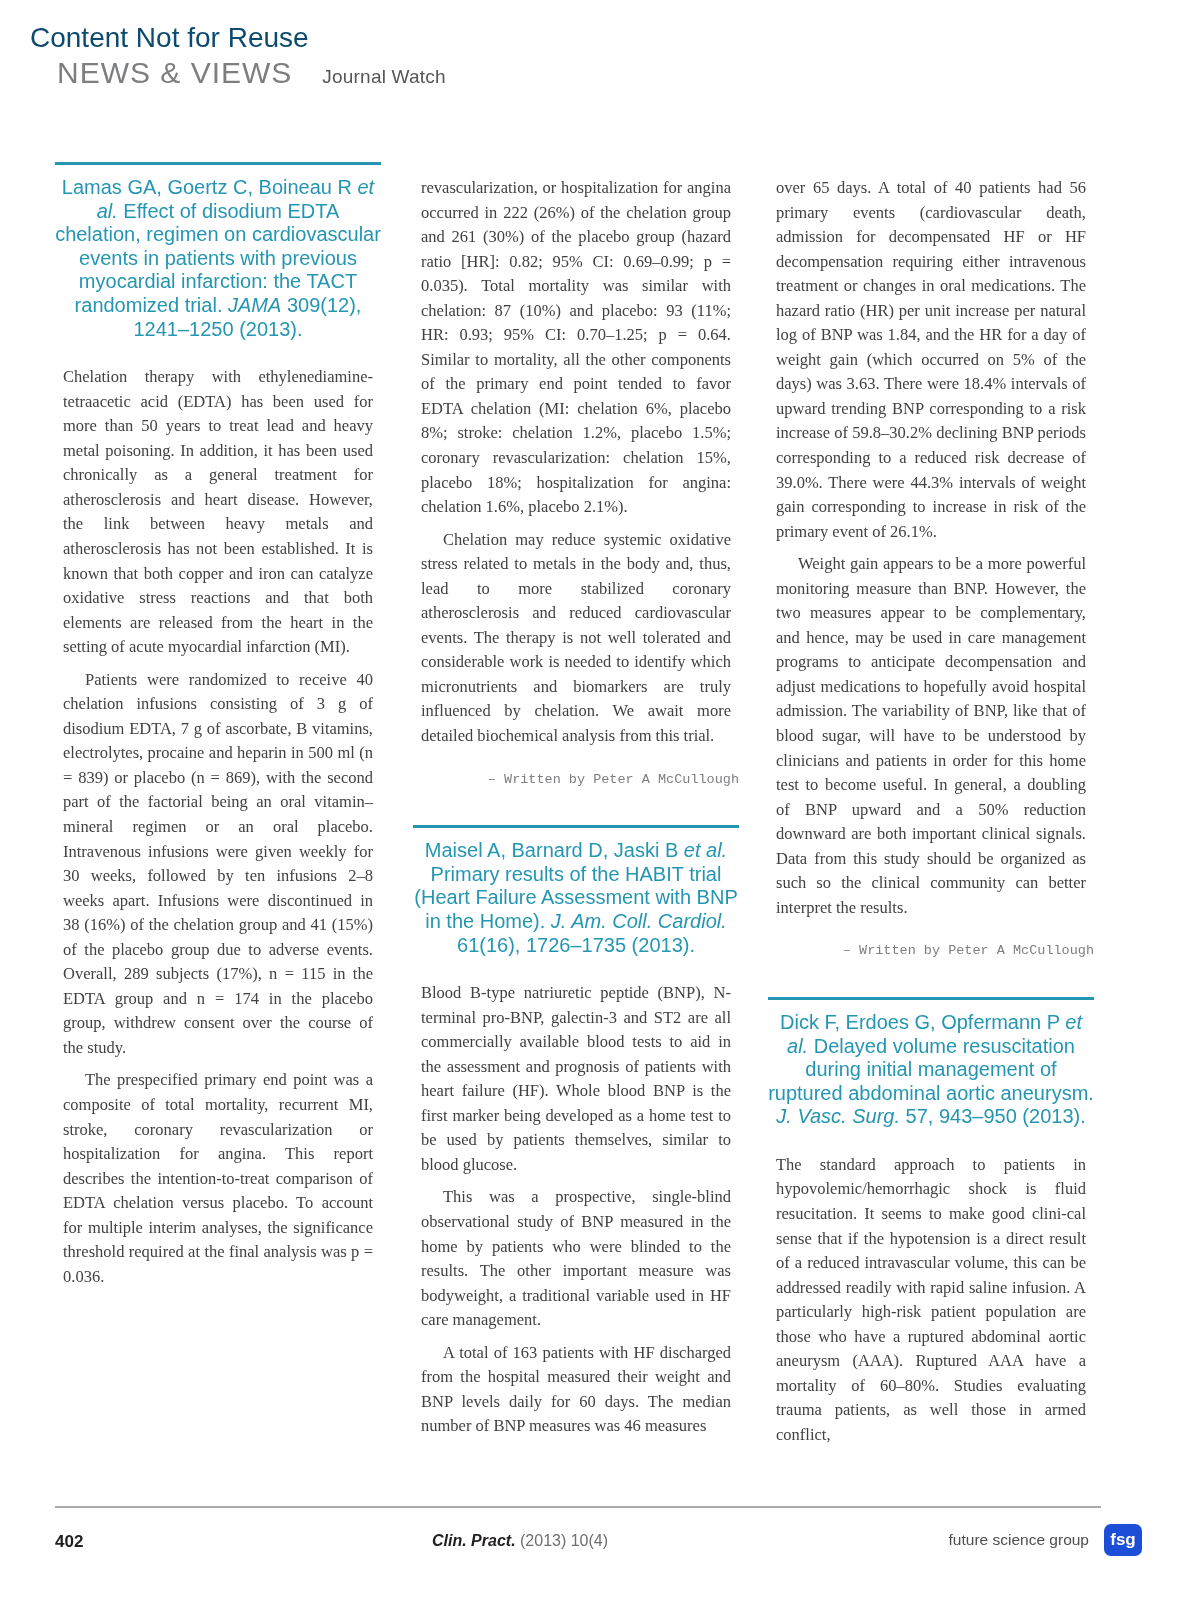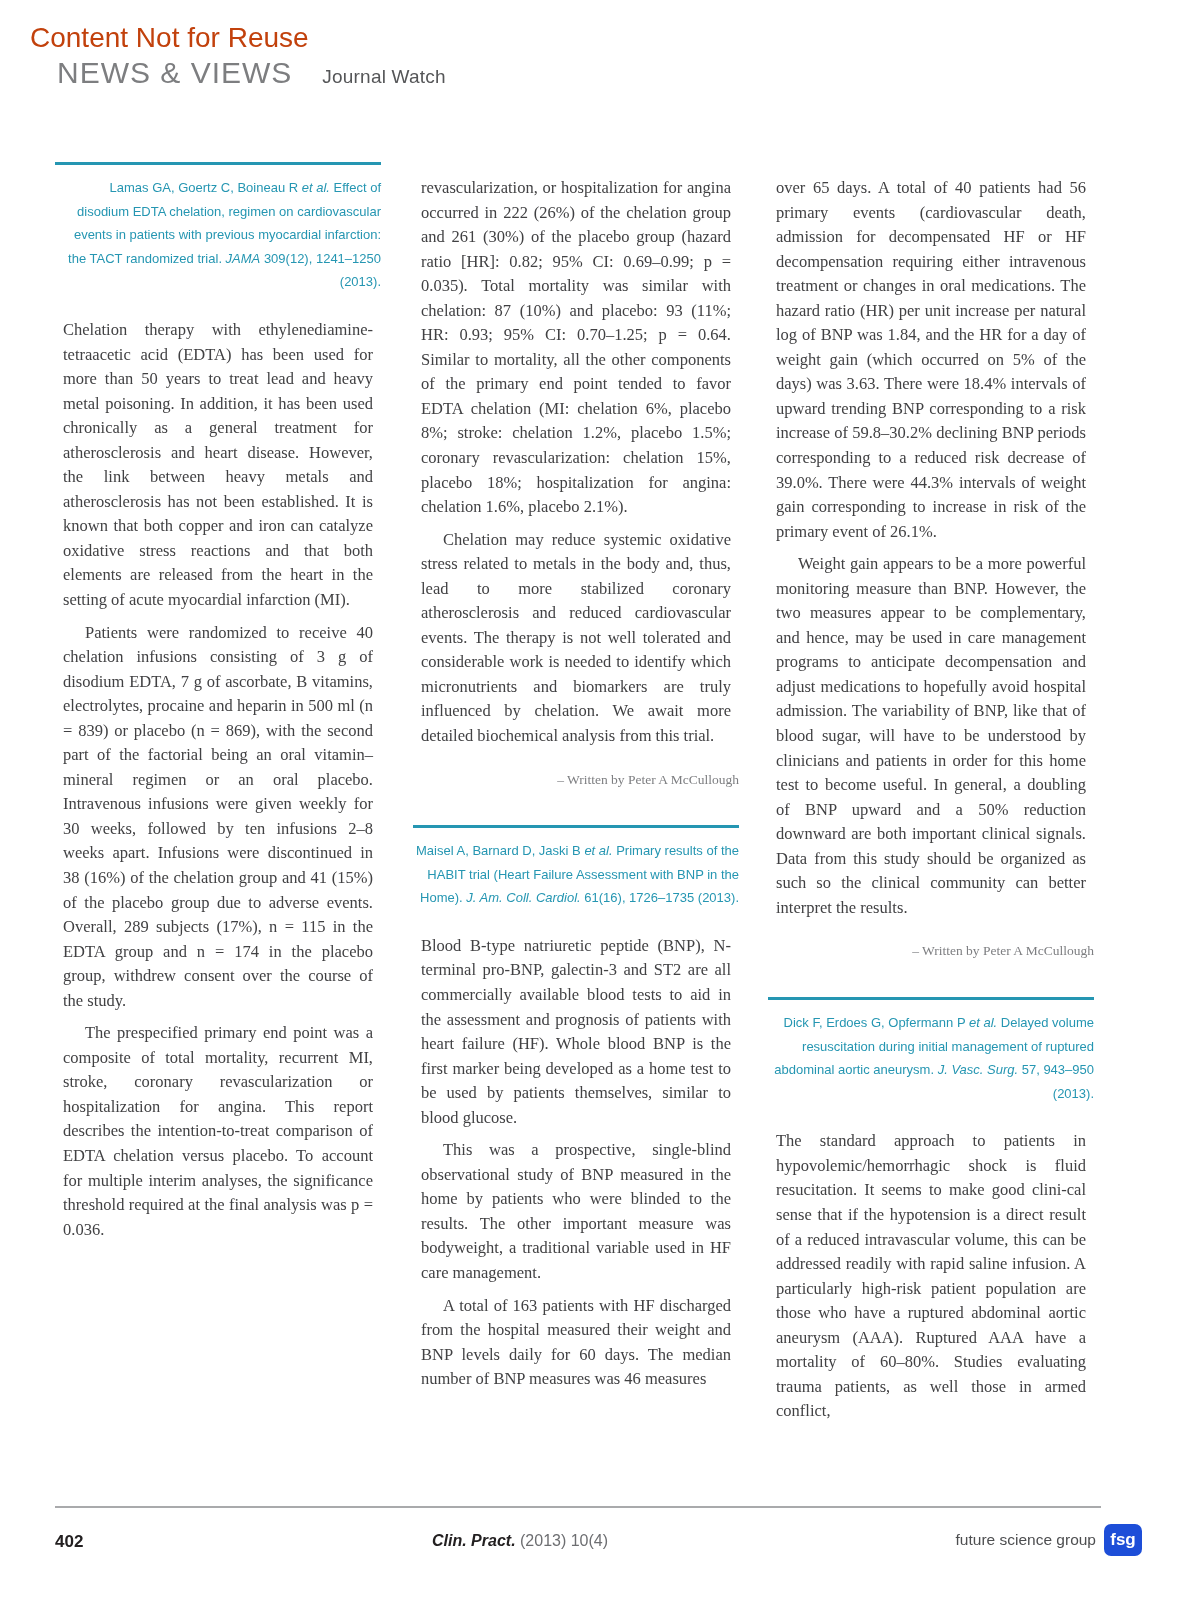--- a/index.html
+++ b/index.html
@@ -1,52 +1,52 @@
 <!DOCTYPE html>
 <html><head>
 <meta charset="utf-8">
 <style>
   html,body{margin:0;padding:0;background:#ffffff;}
   .page{position:relative;width:1200px;height:1615px;background:#ffffff;overflow:hidden;
         font-family:"Liberation Serif","DejaVu Serif",serif;}
 
   
   .watermark{position:absolute;left:30px;top:22px;font-family:"Liberation Sans",sans-serif;
-             font-size:28px;color:#c2410c;}
+             font-size:28px;color:#0c4a6e;}
   .section-row{position:absolute;left:57px;top:56px;font-family:"Liberation Sans",sans-serif;
                display:flex;align-items:baseline;}
   .section{font-size:30px;letter-spacing:1px;color:#7d7e80;}
   .subsection{font-size:19px;font-weight:normal;color:#555658;margin-left:30px;letter-spacing:0.2px;}
 
   
   .col{position:absolute;width:326px;font-size:16.5px;line-height:24.55px;color:#414143;
        text-align:justify;}
   .col1{left:55px;top:162px;}
   .col2{left:413px;top:168px;}
   .col3{left:768px;top:168px;}
 
   .cite-rule{height:3px;background:#2596b2;border:none;margin:0 0 11px 0;}
-  .cite{font-family:"Liberation Sans",sans-serif;font-size:13px;line-height:23.6px;
-        color:#2596b2;text-align:right;margin:6px 0 24px 0;}
+  .cite{font-family:"Liberation Sans",sans-serif;font-size:20px;line-height:23.6px;
+        color:#2596b2;text-align:center;margin:6px 0 24px 0;}
   .it{font-style:italic;}
 
   .para{margin:8px;}
   .ind{text-indent:22px;}
-  .byline{font-family:Liberation Serif, serif;font-size:13.5px;color:#7d7e81;
+  .byline{font-family:Liberation Mono, monospace;font-size:13.5px;color:#7d7e81;
           text-align:right;margin:19px 0 0 0;}
   .mid-rule{margin-top:33px;}
 
   
   .footer-rule{position:absolute;left:55px;top:1506px;width:1046px;height:2px;background:#a9aaac;}
   .page-num{position:absolute;left:55px;top:1532px;font-family:"Liberation Sans",sans-serif;
             font-weight:bold;font-size:17px;color:#232021;}
   .journal-ref{position:absolute;left:393px;top:1532px;font-family:"Liberation Sans",sans-serif;
                font-size:16px;color:#6d6e71;}
   .jr-bold{font-weight:bold;font-style:italic;color:#232021;margin-left:39px;}
-  .publisher{position:absolute;right:58px;top:1524px;display:flex;align-items:center;gap:8px;
+  .publisher{position:absolute;right:58px;top:1524px;display:flex;align-items:center;gap:15px;
              font-family:"Liberation Sans",sans-serif;font-size:15.5px;color:#4d4e50;}
   .fsg{display:inline-flex;align-items:center;justify-content:center;width:38px;height:32px;
        background:#1d4ed8;color:#ffffff;border-radius:7px;font-weight:bold;
        font-size:17px;font-family:"Liberation Sans",sans-serif;}
 </style>
 </head>
 <body>
 
 <div class="page">
 

